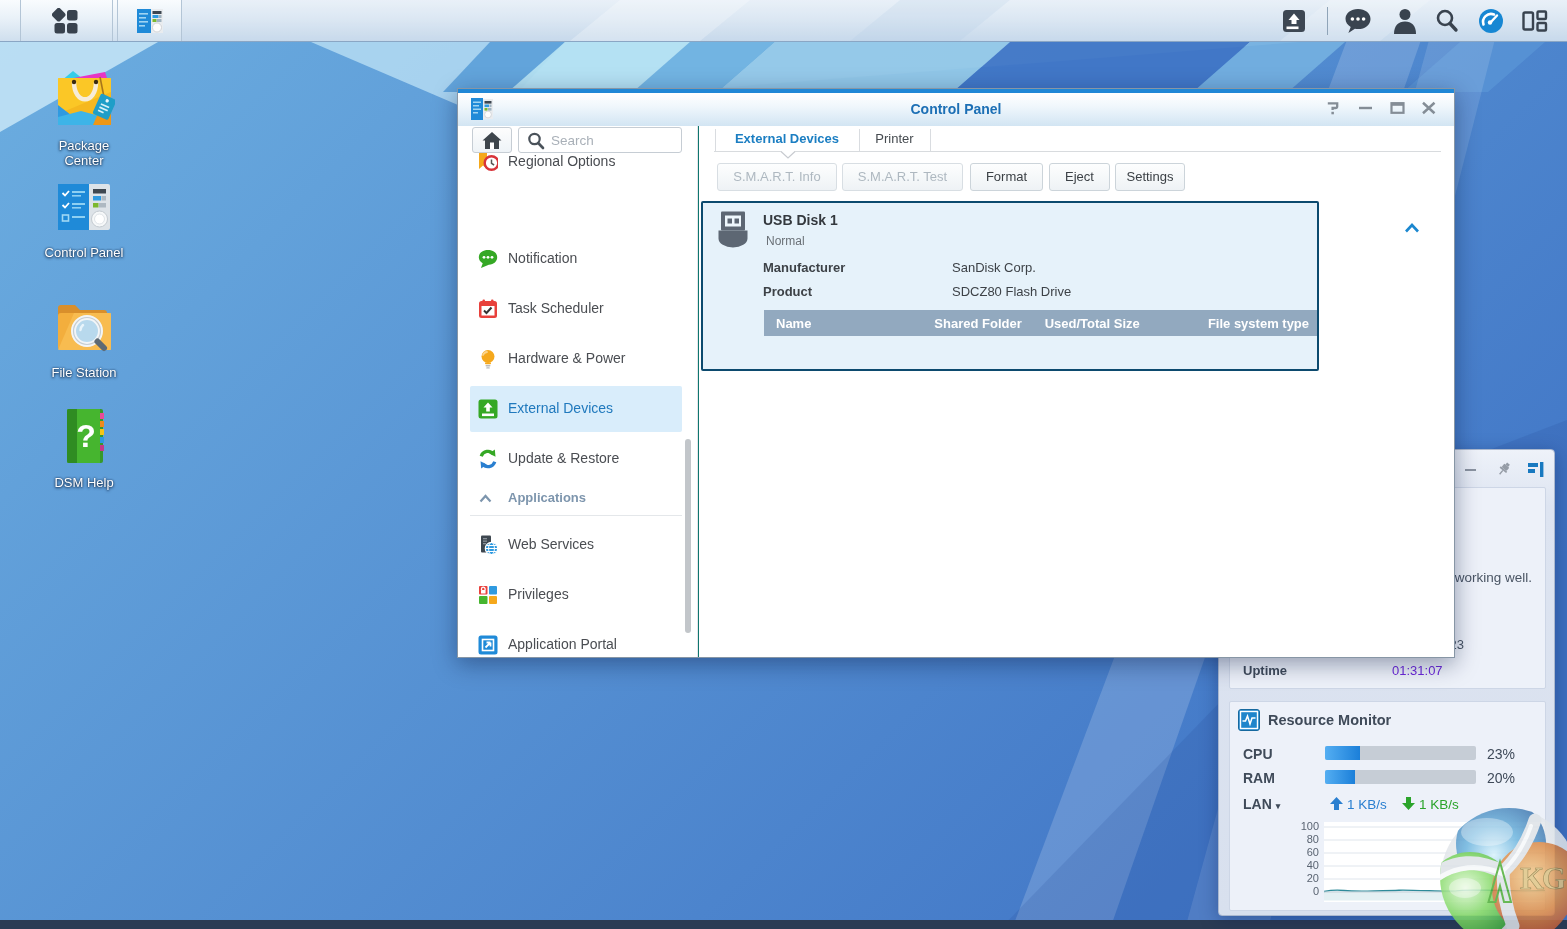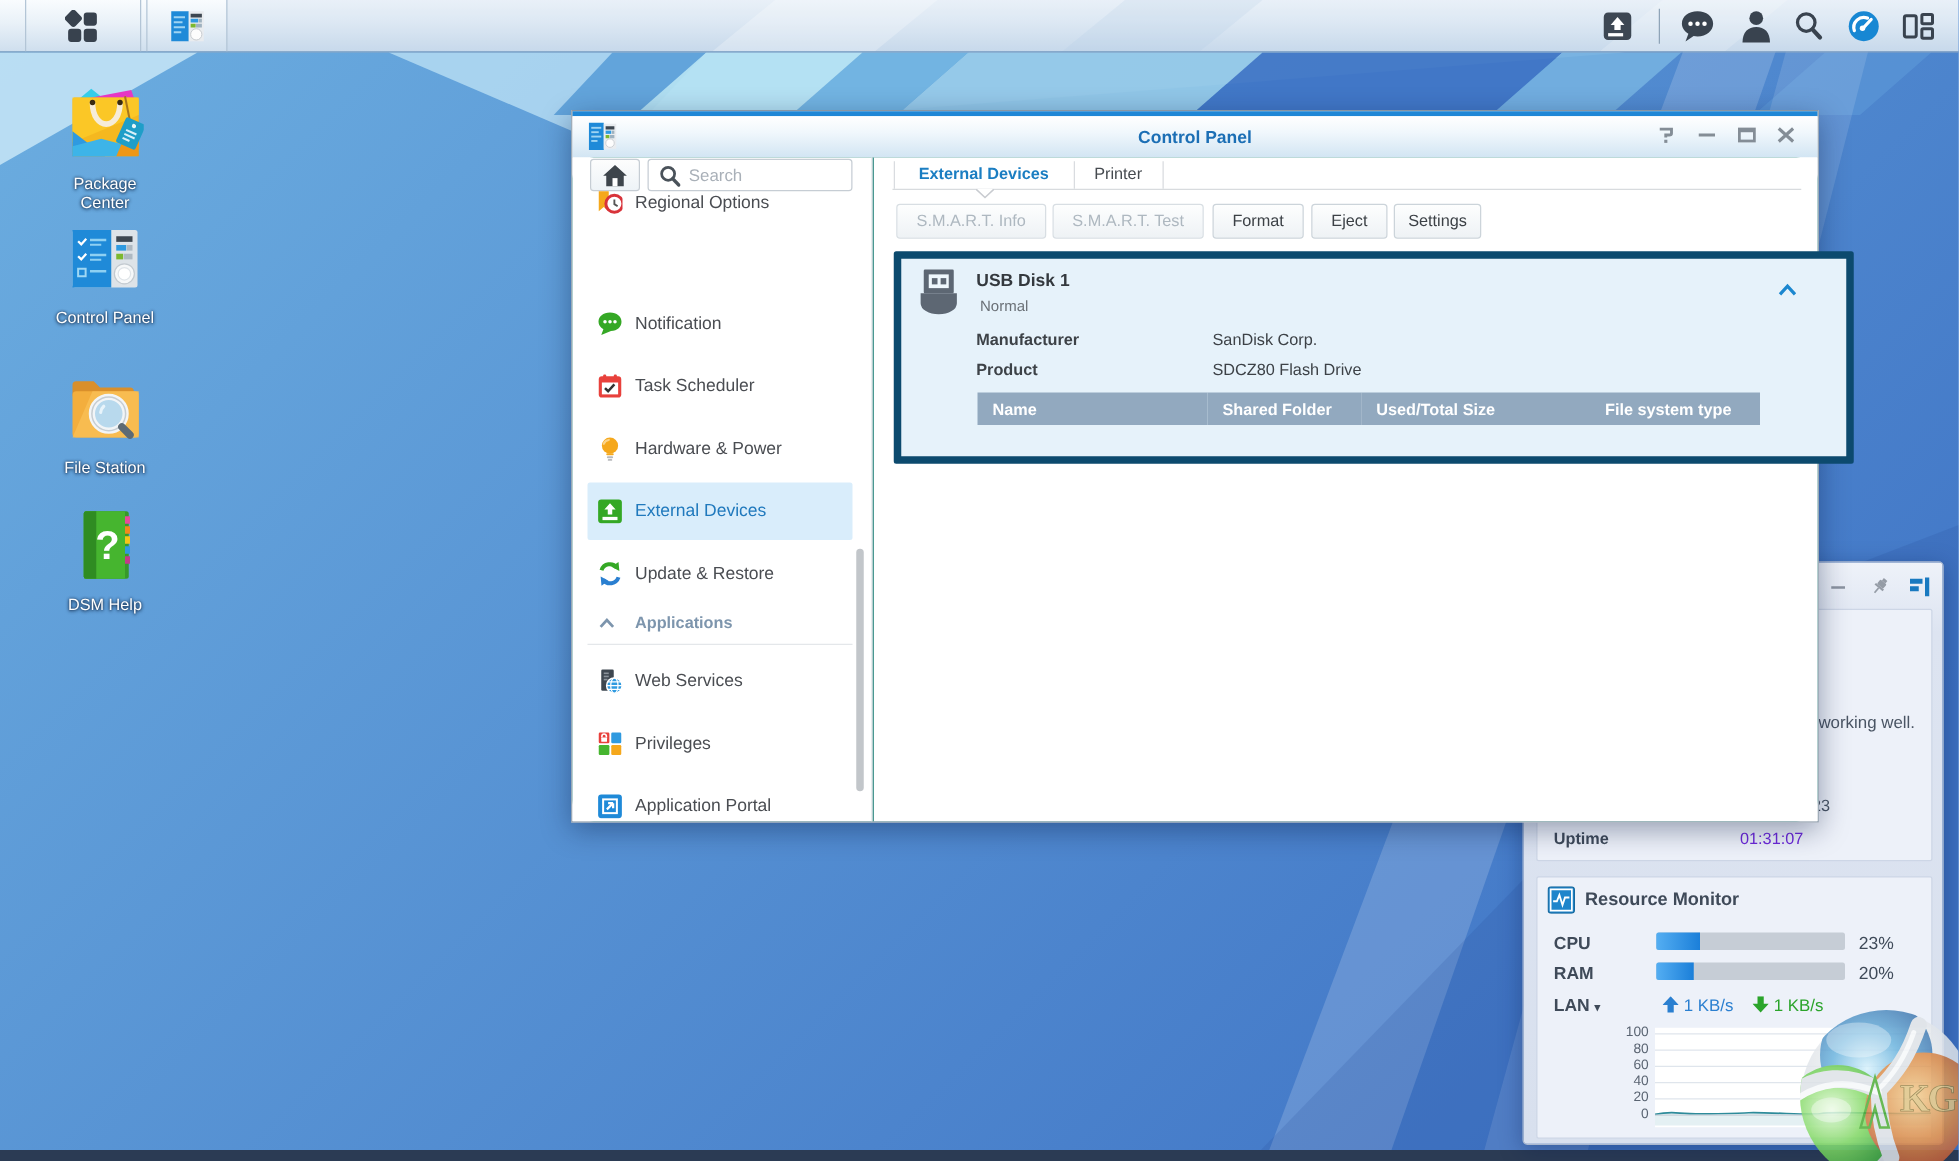--- a/index.html
+++ b/index.html
@@ -53,22 +53,22 @@
 #apphead { position:absolute; left:12px; width:212px; height:30px;text-align:center; }
 #srch { position:absolute; left:60px; top:1px; width:164px; height:26px; border:1px solid #c6cdd4;
   border-radius:3px; background:#fff; }
 #homeb { position:absolute; left:14px; top:1px; width:40px; height:26px; border:1px solid #c6cdd4;
   border-radius:3px; background:linear-gradient(#fdfdfd,#eef3f7); }
 #content { position:absolute; left:241px; top:0; width:755px; height:531px; background:#fff; }
 .tabsep { position:absolute; top:3px; width:1px; height:22px; background:#d9dce0; }
 .btn { position:absolute; top:37px; height:28px; border:1px solid #ccd4da; border-radius:3px;
   background:linear-gradient(#fdfefe,#eef2f5); font-size:13px; color:#3c4146; text-align:center; }
 .btn.dis { color:#aeb8c0; border-color:#d8dee3; }
-#usbpanel { position:absolute; left:16px; top:75px; width:768px; height:170px;
-  background:#e6f2fa; border:6px solid #0c4a6e; border-radius:2px; }
+#usbpanel { position:absolute; left:2px; top:75px; width:618px; height:170px;
+  background:#e6f2fa; border:2px solid #0c4a6e; border-radius:2px; }
 .pt { position:absolute; font-size:13px; color:#3d4247; }
 table.dtab { position:absolute; left:60px; top:107px; border-collapse:collapse; font-size:13px; }
 table.dtab th { background:#92a9bf; color:#fff; font-weight:bold; text-align:left;
   height:26px; padding:0 0 0 12px; }
 table.dtab td { background:#fff; color:#383d42; height:24px; padding:0 0 0 12px;
   border-bottom:1px solid #c9d3da; }
 </style>
 </head>
 <body>
 <div id="desk">

